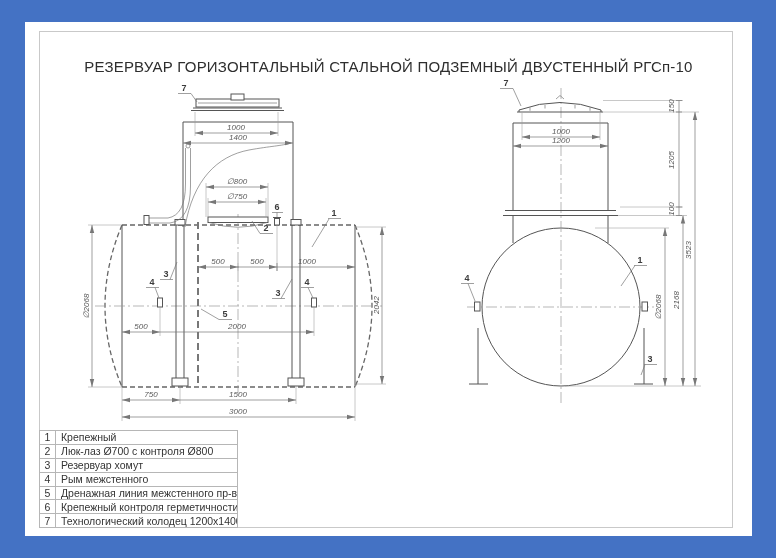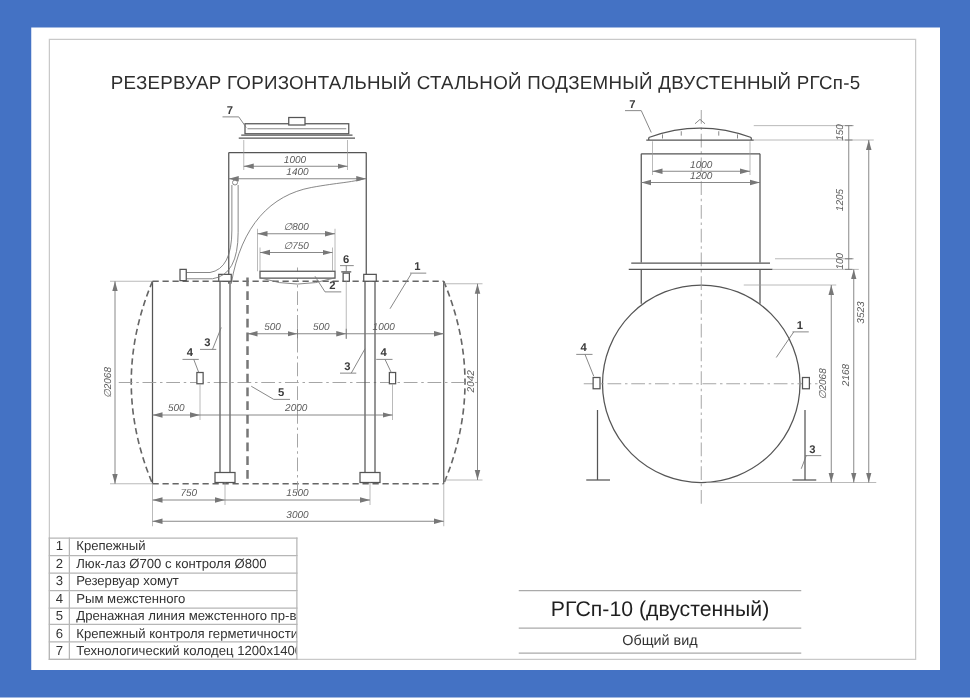--- a/index.html
+++ b/index.html
@@ -59,21 +59,21 @@
   .logo{position:absolute;left:625px;top:441px;width:96px;text-align:center;}
   .logo .abbr{font-size:22px;font-weight:bold;color:#1d3f8e;letter-spacing:4px;line-height:1;margin-top:1px;margin-left:4px;}
   .logo .sub{font-size:5px;font-weight:bold;color:#c23434;white-space:nowrap;transform:scale(.92);transform-origin:center top;margin-top:2px;}
 </style>
 </head>
 <body>
 
 <div class="page">
   <div class="frame"></div>
 
-  <div class="sheet-title">РЕЗЕРВУАР ГОРИЗОНТАЛЬНЫЙ СТАЛЬНОЙ ПОДЗЕМНЫЙ ДВУСТЕННЫЙ РГСп-5</div>
+  <div class="sheet-title">РЕЗЕРВУАР ГОРИЗОНТАЛЬНЫЙ СТАЛЬНОЙ ПОДЗЕМНЫЙ ДВУСТЕННЫЙ РГСп-10</div>
 
   <svg class="drawing" width="727" height="514" viewBox="0 0 727 514">
     <defs>
       <marker id="as" markerWidth="9" markerHeight="6" refX="1" refY="3" orient="auto" markerUnits="userSpaceOnUse">
         <path d="M1,3 L9,0.8 L9,5.2 Z" fill="#777"></path>
       </marker>
       <marker id="ae" markerWidth="9" markerHeight="6" refX="8" refY="3" orient="auto" markerUnits="userSpaceOnUse">
         <path d="M8,3 L0,0.8 L0,5.2 Z" fill="#777"></path>
       </marker>
     </defs>
@@ -357,18 +357,14 @@
           <td class="num">6</td>
           <td>Крепежный контроля герметичности</td>
         </tr>
       <tr>
           <td class="num">7</td>
           <td>Технологический колодец 1200х1400</td>
         </tr>
     </tbody>
   </table>
 
-  <div class="tblock">
-    <div class="r1">РГСп-10 (двустенный)</div>
-    <div class="r2">Общий вид</div>
-  </div>
 
 </div>
 
 </body></html>

